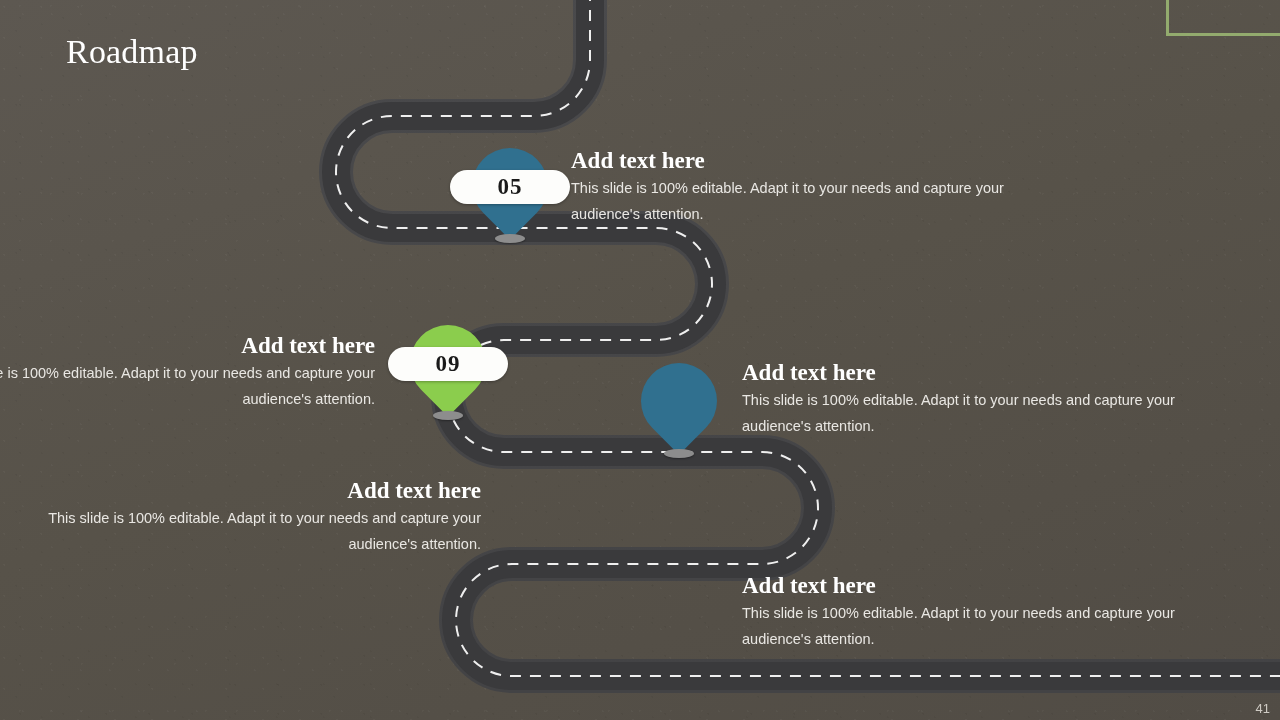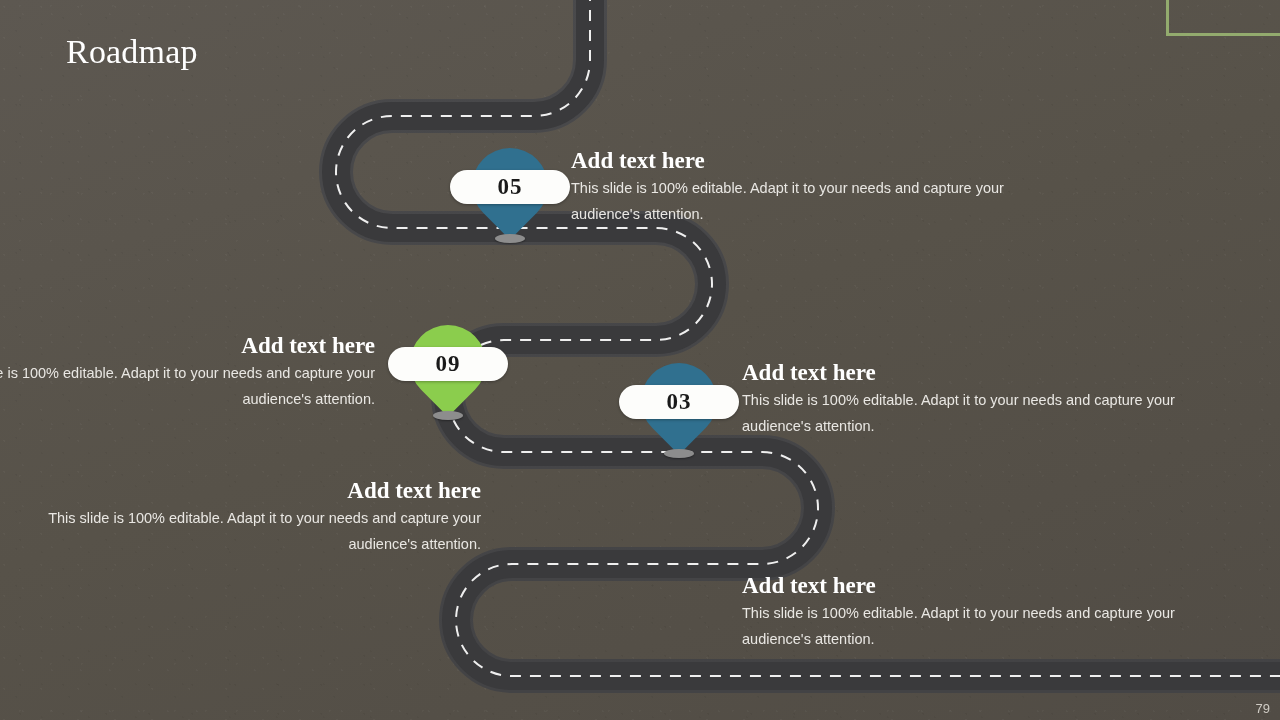--- a/index.html
+++ b/index.html
@@ -234,32 +234,31 @@
   </div>
   <div class="textblock align-right" style="left:-75px; top:335px; width:450px;">
     <div class="heading">Add text here</div>
     <div class="body">This slide is 100% editable. Adapt it to your needs and capture your audience's attention.</div>
   </div>
 
   <div class="marker teal" style="left:637px; top:363px;">
     <div class="pin"></div>
     <div class="stem"></div>
     <div class="shadow"></div>
-    <div class="badge">03</div>
   </div>
   <div class="textblock align-left" style="left:742px; top:362px; width:452px;">
     <div class="heading">Add text here</div>
     <div class="body">This slide is 100% editable. Adapt it to your needs and capture your audience's attention.</div>
   </div>
 
   <div class="textblock align-right" style="left:31px; top:480px; width:450px;">
     <div class="heading">Add text here</div>
     <div class="body">This slide is 100% editable. Adapt it to your needs and capture your audience's attention.</div>
   </div>
 
   <div class="textblock align-left" style="left:742px; top:575px; width:452px;">
     <div class="heading">Add text here</div>
     <div class="body">This slide is 100% editable. Adapt it to your needs and capture your audience's attention.</div>
   </div>
 
-  <div class="page-number">79</div>
+  <div class="page-number">41</div>
 
 </div>
 
 </body></html>

